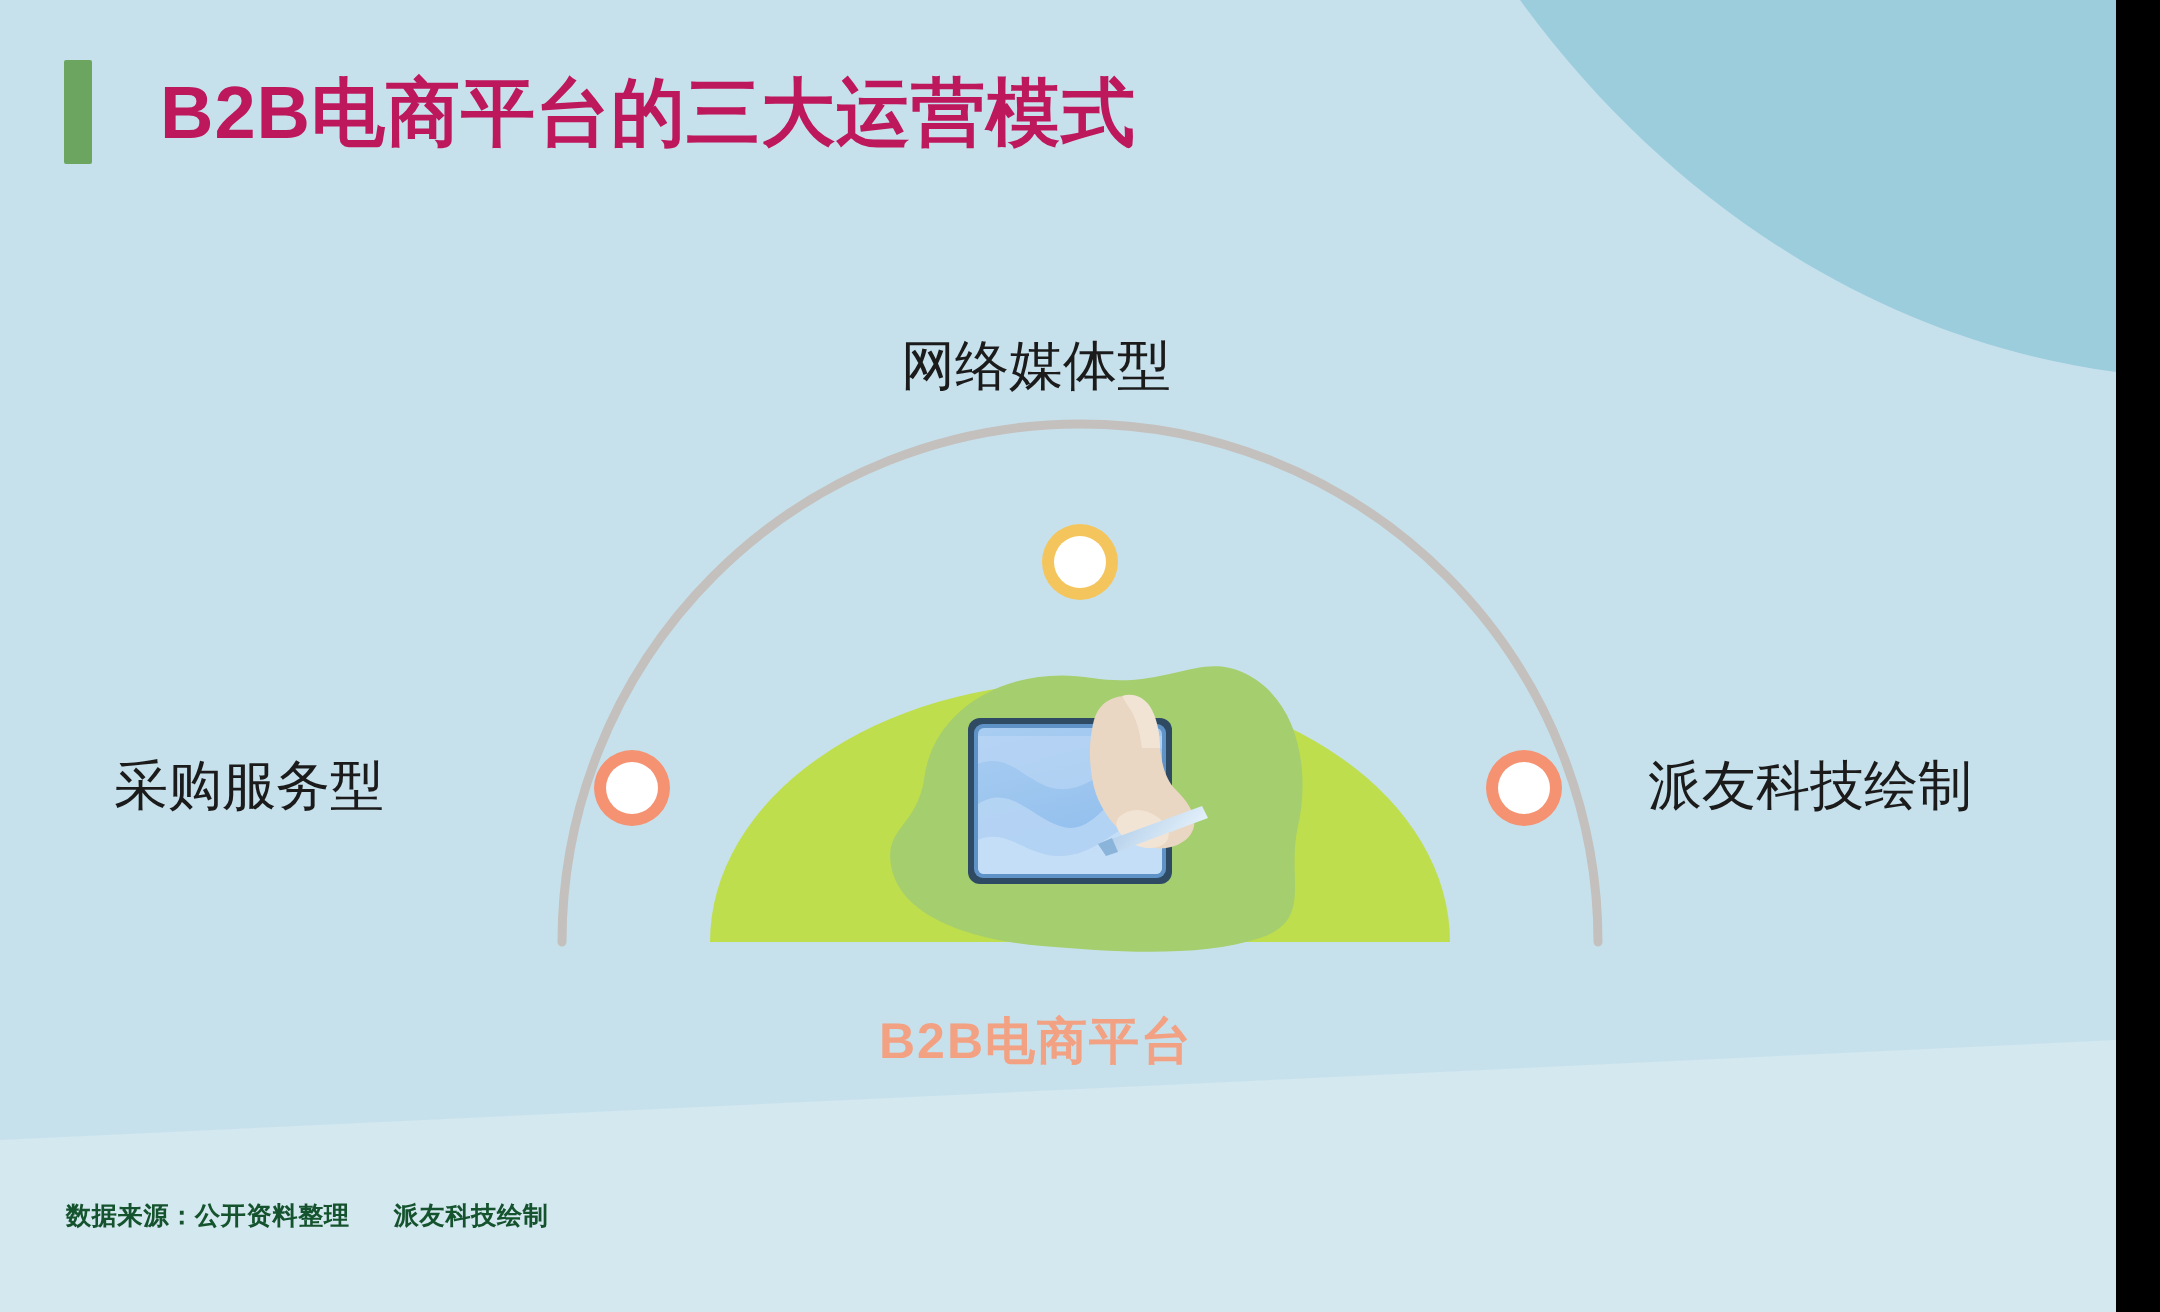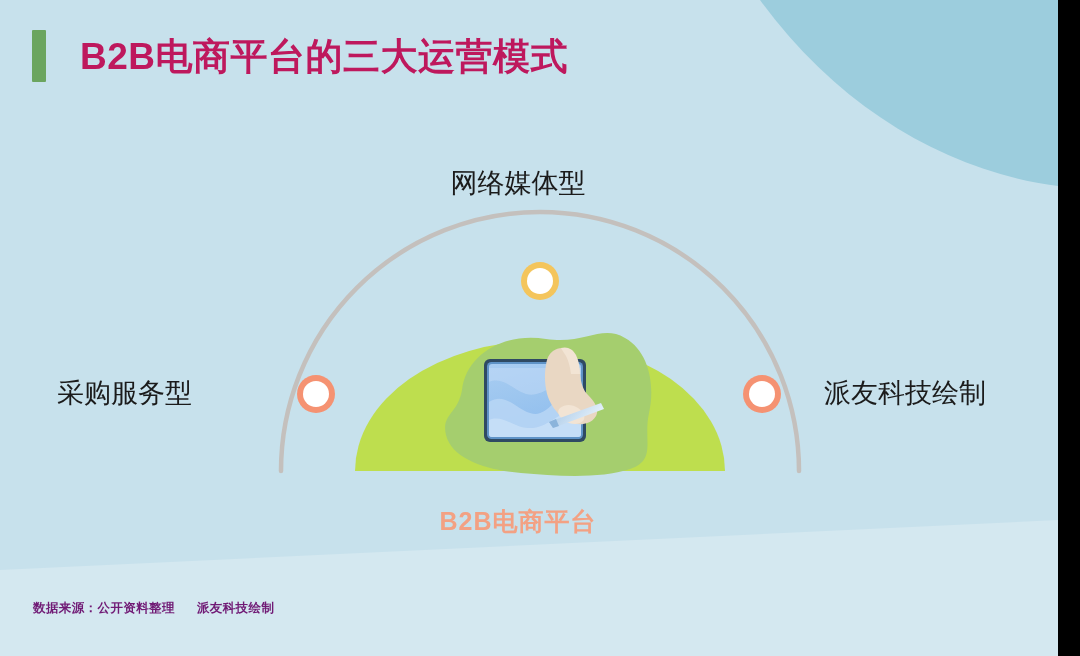--- a/index.html
+++ b/index.html
@@ -115,21 +115,21 @@
   }
   #center-caption span { position: relative; left: -11px; }
 
   
   #footer {
     position: absolute;
     left: 33px;
     top: 600px;
     font-size: 12.5px;
     font-weight: bold;
-    color: #701a75;
+    color: #14532d;
     white-space: nowrap;
     letter-spacing: 0.4px;
   }
   #footer .gap { display: inline-block; width: 22px; }
 </style>
 </head>
 <body>
 
 <div id="slide">
 

